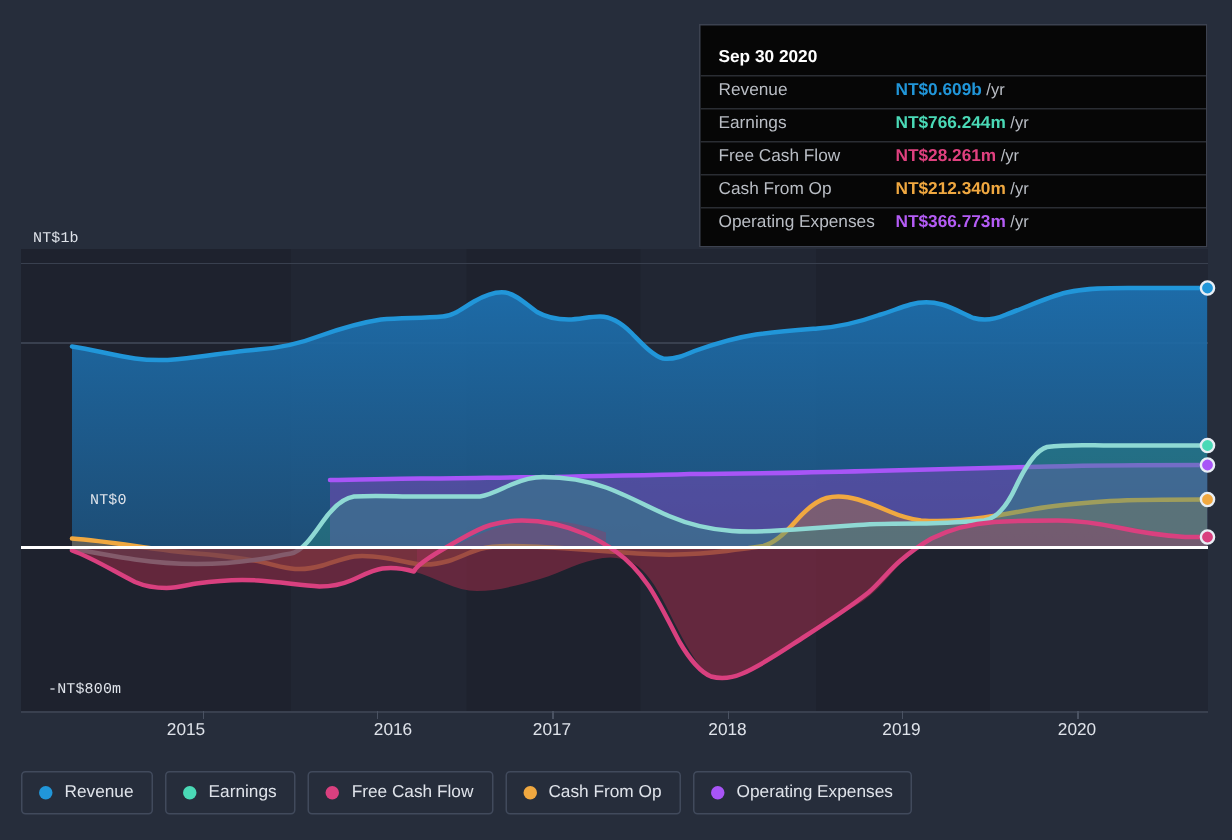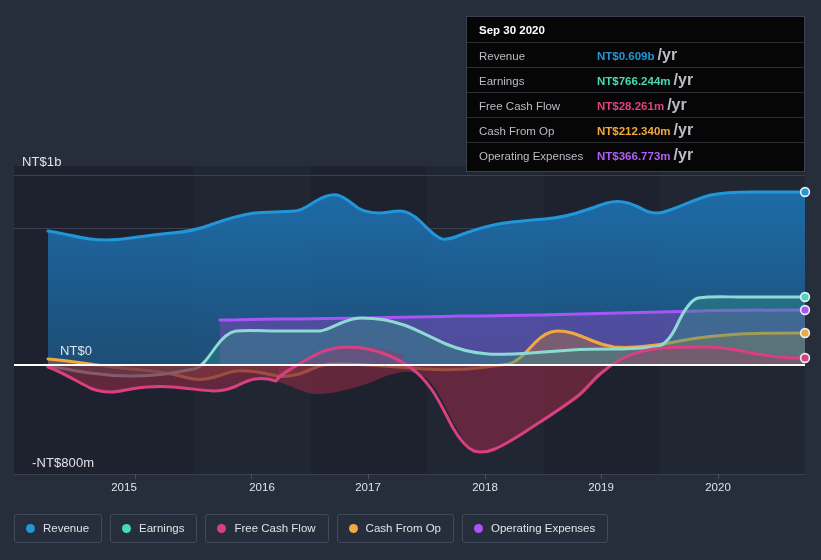--- a/index.html
+++ b/index.html
@@ -25,47 +25,48 @@
   .plot-wrap {
     position: absolute;
     left: 0; top: 0;
     width: 821px; height: 500px;
   }
   .plot-svg { position: absolute; left: 0; top: 0; }
 
   
   .ylab {
     position: absolute;
-    font-size: 13px;
+    font-size: 10px;
     color: #dfe3ea;
     letter-spacing: .1px;
     white-space: nowrap;
+    font-family: Liberation Mono, monospace;
   }
   .ylab-top  { left: 22px; top: 154px; }
-  .ylab-zero { left: 22px; top: 343px; padding-left: 38px; }
+  .ylab-zero { left: 22px; top: 329px; padding-left: 38px; }
   .ylab-bot  { left: 32px; top: 455px; }
 
   .xlab {
     position: absolute;
     top: 481px;
     font-size: 11.5px;
     color: #dfe3ea;
     transform: translateX(-50%);
     white-space: nowrap;
   }
 
   
   .tooltip {
     position: absolute;
     left: 466px; top: 16px;
     width: 339px;
     background: #060606;
     border: 1px solid #3c4250;
     box-sizing: border-box;
-    padding: 6px 0 4px 0;
+    padding: 14px 0 4px 0;
     font-size: 11.5px;
   }
   .tt-title {
     font-weight: bold;
     font-size: 11.5px;
     color: #ffffff;
     padding: 1px 12px 6px 12px;
   }
   .tt-row {
     display: flex;
@@ -80,22 +81,22 @@
     color: #b9bdc4;
     font-size: 11.5px;
   }
   .tt-val {
     font-weight: bold;
     font-size: 11.5px;
     white-space: nowrap;
   }
   .tt-unit {
     color: #b9bdc4;
-    font-weight: bold;
-    font-size: 16px;
+    font-weight: normal;
+    font-size: 11px;
     margin-left: 3px;
   }
   .tt-sub { color: #ffffff; }
 
   
   .legend {
     position: absolute;
     left: 14px; top: 514px;
     display: flex;
     gap: 8px;

